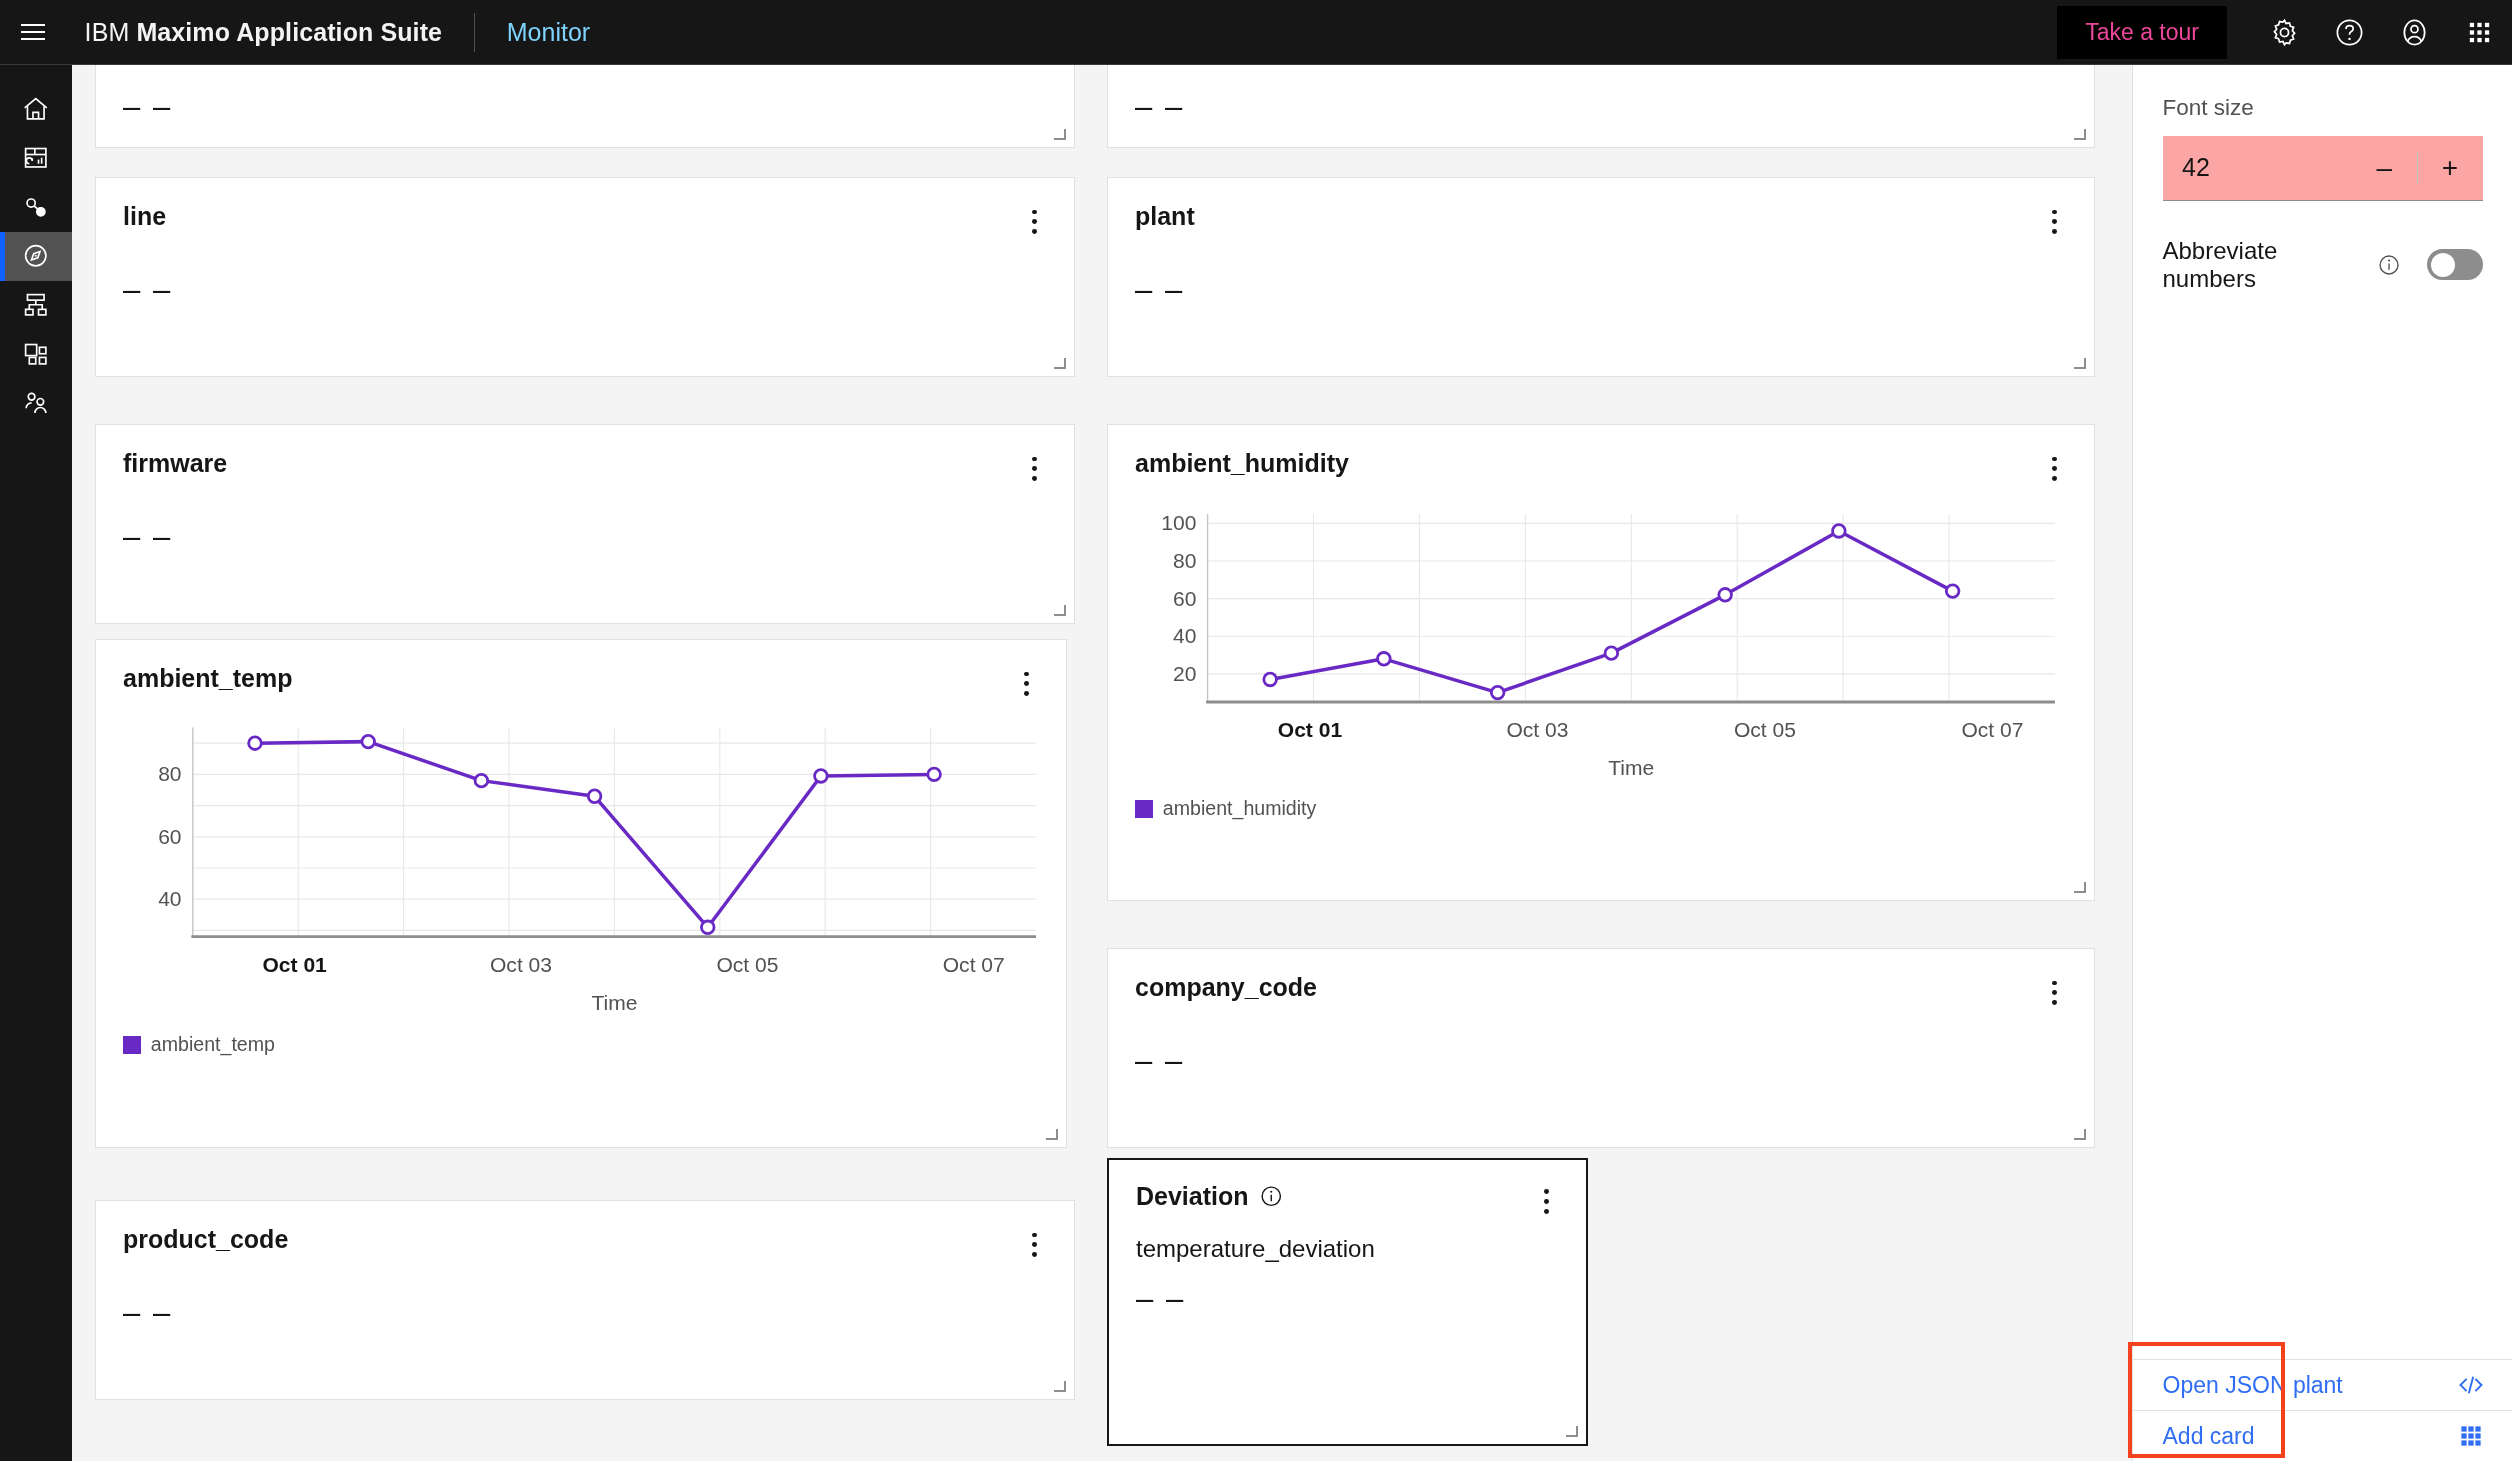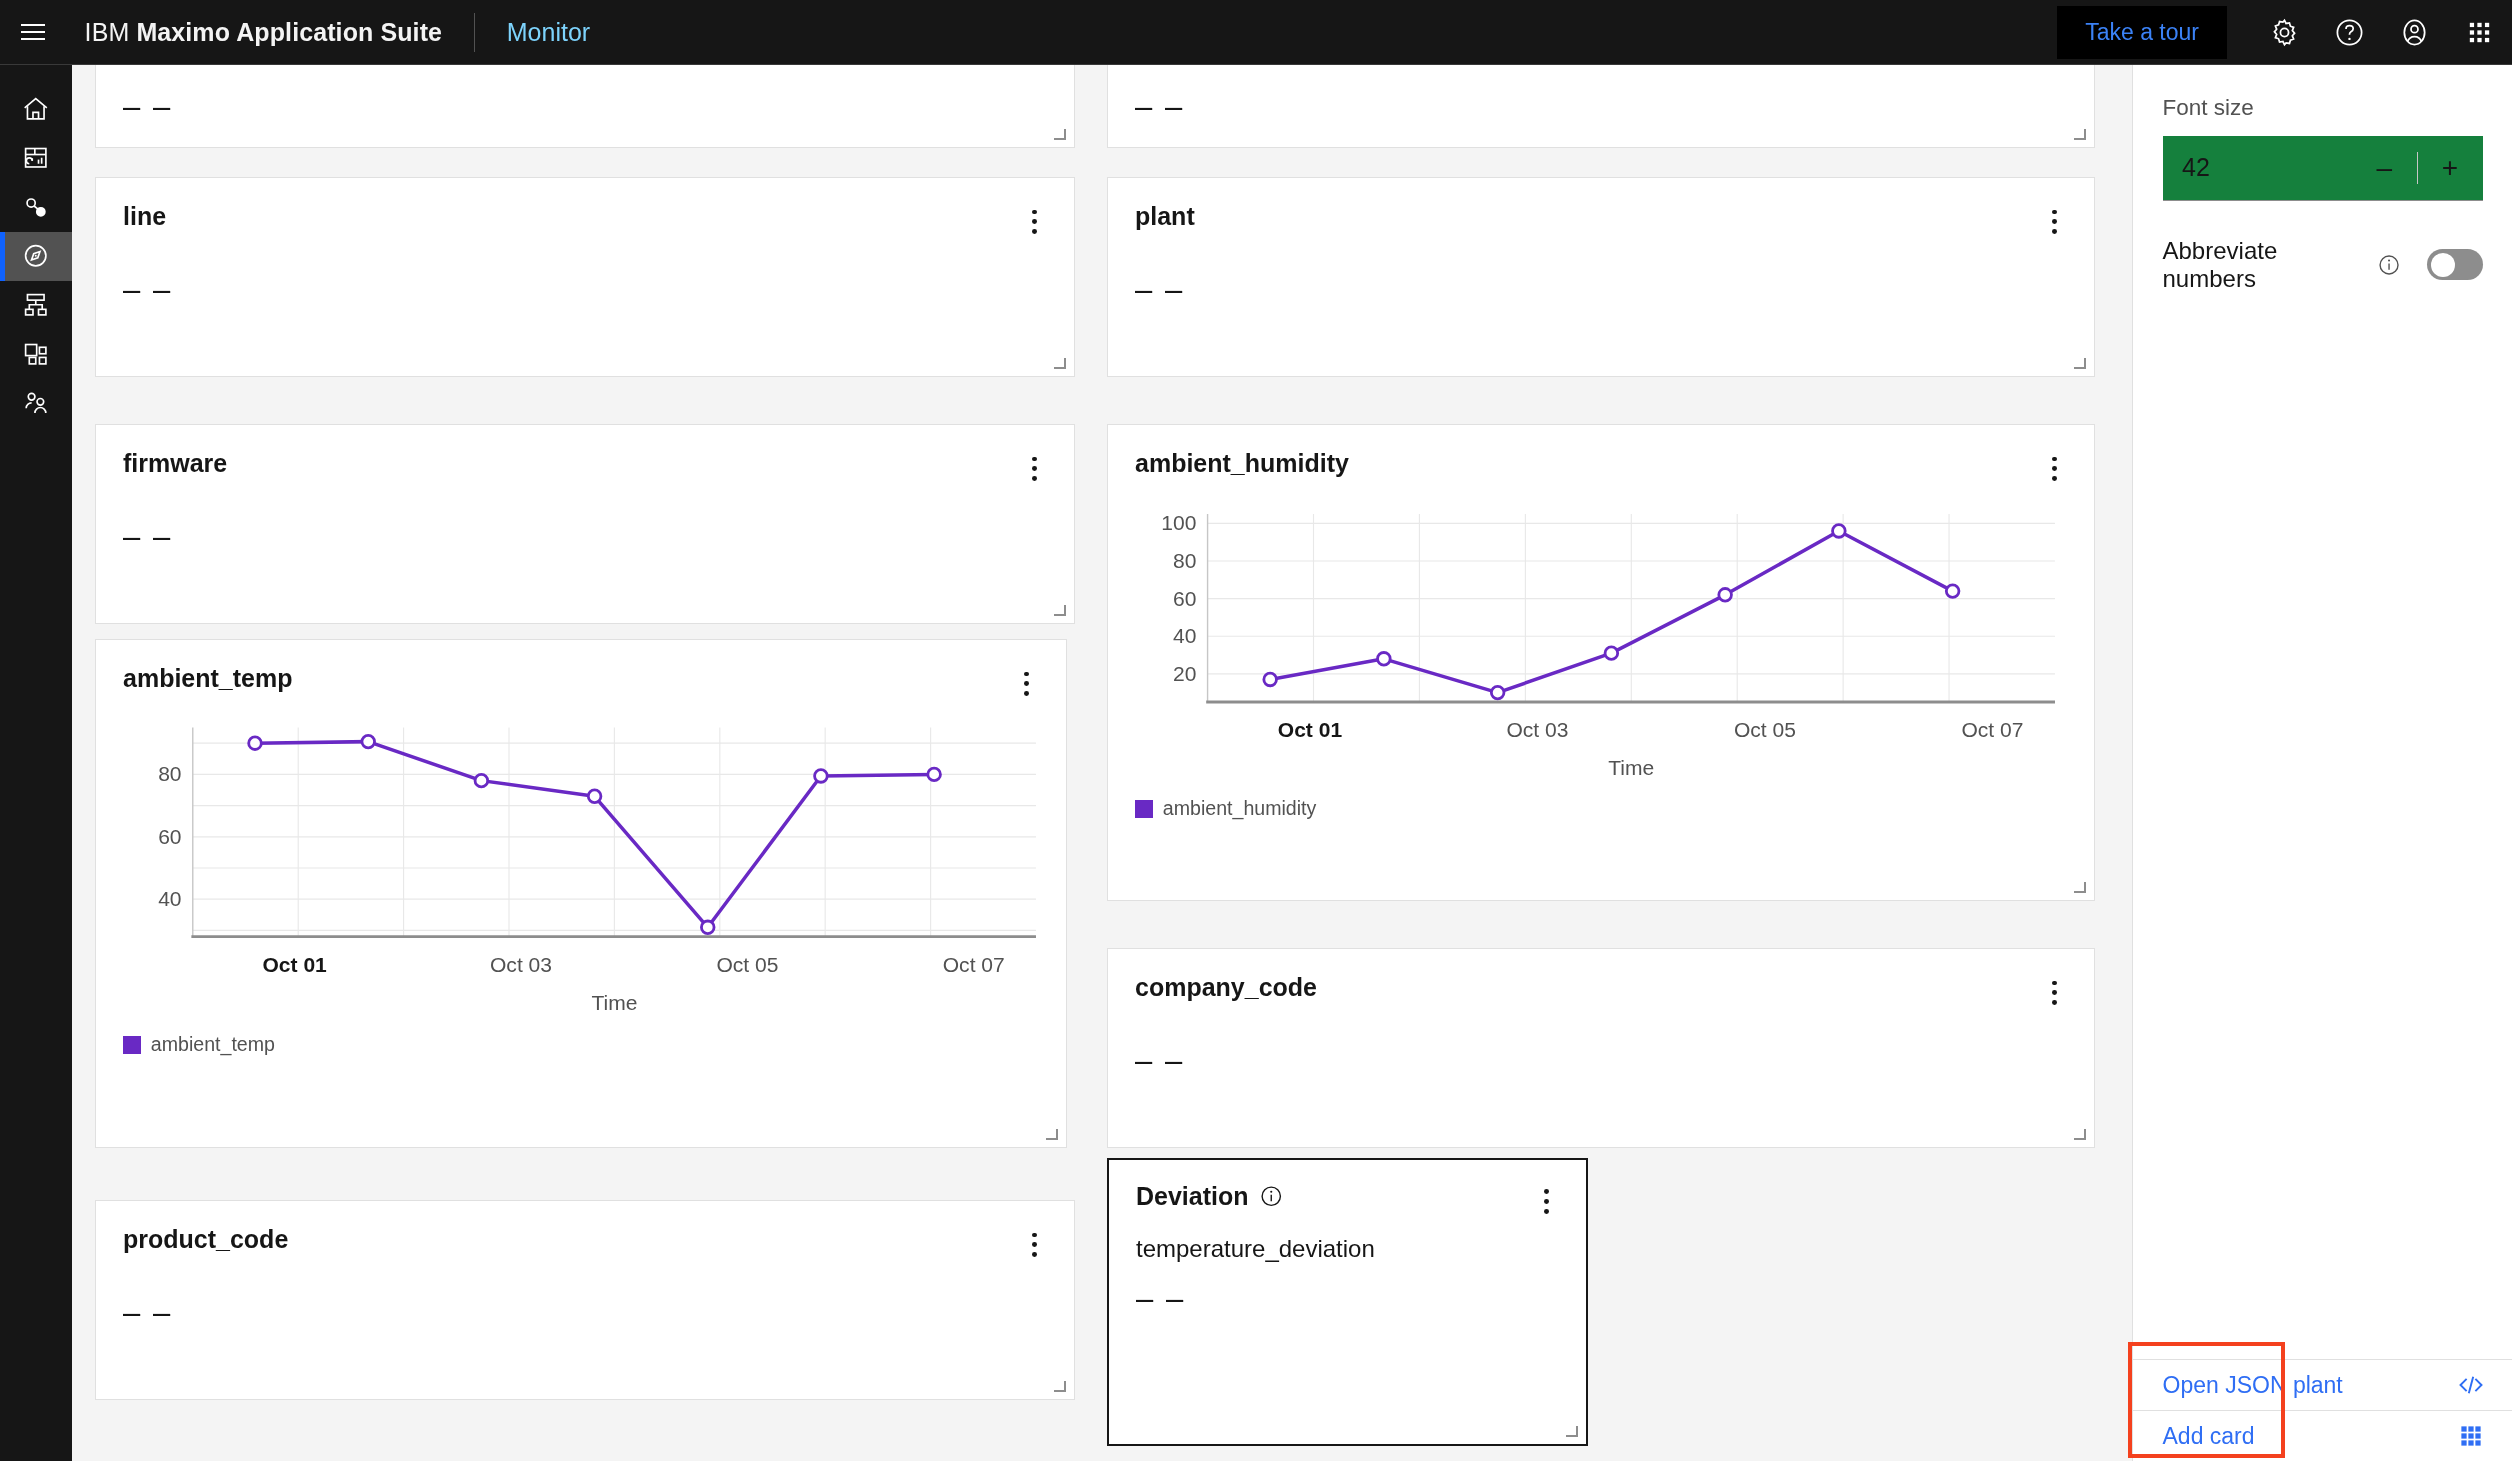--- a/index.html
+++ b/index.html
@@ -27,21 +27,21 @@
   .hdr-title b { font-weight: 600; }
   .hdr-title .light { font-weight: 400; }
   .hdr-divider {
     width: 0.7px; height: 39px; background: #525252; margin: 0 32px;
   }
   .hdr-sub { color: #7dd3fc; font-size: 25px; font-weight: 400; }
   .hdr-right {
     margin-left: auto; display: flex; align-items: center; height: 65px;
   }
   .tour-btn {
-    background: #000; color: #3b82f6; font-size: 23px; font-weight: 400;
+    background: #000; color: #ec4899; font-size: 23px; font-weight: 400;
     height: 53px; padding: 0 28px; display: flex; align-items: center;
     border: none; cursor: pointer; margin-right: 25px;
   }
   .hdr-icon {
     width: 65px; height: 65px; display: flex; align-items: center;
     justify-content: center; cursor: pointer;
   }
   .hdr-icon svg { width: 31px; height: 31px; }
 
   
@@ -130,21 +130,21 @@
     border-bottom: 2.8px solid #e0e0e0; background: #fff;
   }
   .panel-tab.active {
     color: #161616; font-weight: 600; border-bottom: 4.2px solid #0f62fe;
   }
   .panel-body { padding: 29.5px 0 0 0; }
   .field-label {
     font-size: 22.5px; color: #525252; padding: 0 0 15.4px 29.5px;
   }
   .stepper {
-    margin: 0 29.5px; height: 65px; background: #15803d;
+    margin: 0 29.5px; height: 65px; background: #fca5a5;
     border-bottom: 1.4px solid #8d8d8d; display: flex; align-items: center;
   }
   .stepper-value {
     flex: 1; font-size: 25px; color: #161616; padding-left: 19.6px;
   }
   .stepper-btn {
     width: 65px; height: 65px; display: flex; align-items: center;
     justify-content: center; font-size: 28px; color: #161616;
     cursor: pointer; background: transparent; border: none;
     font-family: "Liberation Sans", sans-serif;

